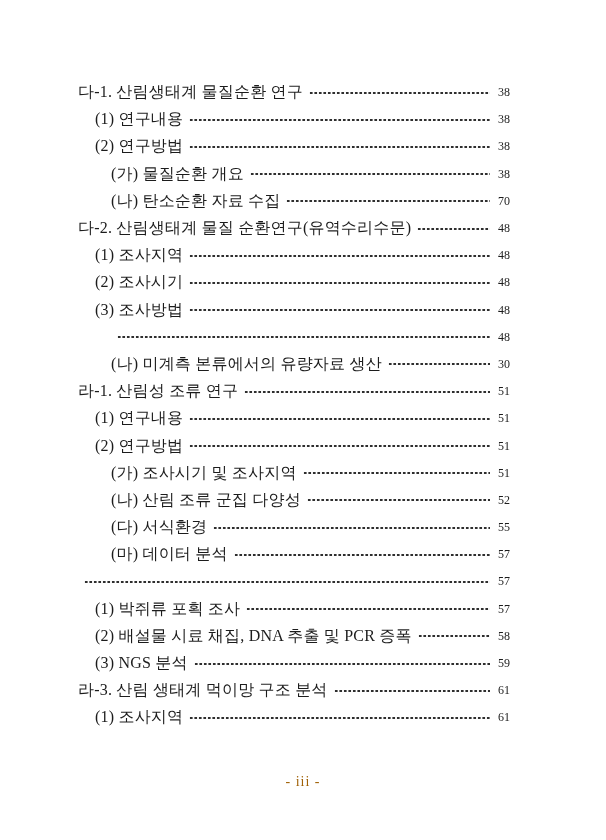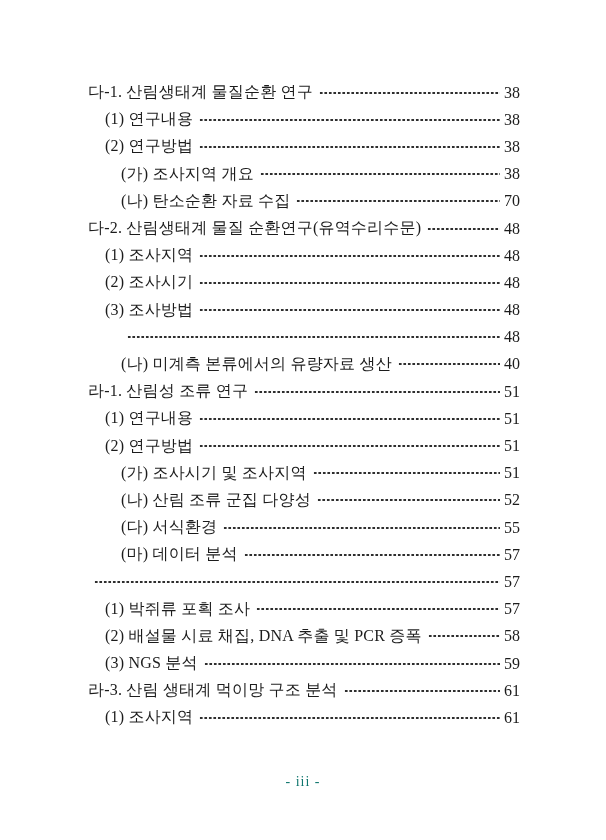--- a/index.html
+++ b/index.html
@@ -12,21 +12,21 @@
     width: 606px;
     height: 840px;
     background: #ffffff;
     color: #1c1c1c;
     font-family: "Liberation Serif", "DejaVu Serif", serif;
     overflow: hidden;
   }
   .toc {
     position: absolute;
     top: 79px;
-    left: 88px;
+    left: 78px;
     width: 436px;
   }
   .toc-row {
     display: flex;
     align-items: center;
     height: 27.2px;
     font-size: 16px;
     white-space: nowrap;
   }
   .toc-row.level-1 { padding-left: 0; }
@@ -43,32 +43,32 @@
     margin: 0 4px 0 6px;
     background-image: radial-gradient(circle, #2e2e2e 1.05px, rgba(0,0,0,0) 1.35px);
     background-size: 4.5px 12px;
     background-repeat: repeat-x;
     background-position: left center;
     min-width: 12px;
   }
   .pagenum {
     flex: 0 0 auto;
     min-width: 20px;
-    text-align: left;
-    font-size: 16px;
+    text-align: center;
+    font-size: 12px;
   }
   .footer {
     position: absolute;
     top: 774px;
     left: 0;
     width: 100%;
     text-align: center;
     font-size: 14px;
     letter-spacing: 1px;
-    color: #0f766e;
+    color: #a16207;
   }
 </style>
 </head>
 <body>
 
 <div class="page">
   <div class="toc" id="toc-list">
       <div class="toc-row level-1">
         <span class="title">다-1. 산림생태계 물질순환 연구</span>
         <span class="leader"></span>
@@ -78,21 +78,21 @@
         <span class="title">(1) 연구내용</span>
         <span class="leader"></span>
         <span class="pagenum">38</span>
       </div>
       <div class="toc-row level-2">
         <span class="title">(2) 연구방법</span>
         <span class="leader"></span>
         <span class="pagenum">38</span>
       </div>
       <div class="toc-row level-3">
-        <span class="title">(가) 조사지역 개요</span>
+        <span class="title">(가) 물질순환 개요</span>
         <span class="leader"></span>
         <span class="pagenum">38</span>
       </div>
       <div class="toc-row level-3">
         <span class="title">(나) 탄소순환 자료 수집</span>
         <span class="leader"></span>
         <span class="pagenum">70</span>
       </div>
       <div class="toc-row level-1">
         <span class="title">다-2. 산림생태계 물질 순환연구(유역수리수문)</span>
@@ -114,21 +114,21 @@
         <span class="leader"></span>
         <span class="pagenum">48</span>
       </div>
       <div class="toc-row level-3">
         <span class="leader"></span>
         <span class="pagenum">48</span>
       </div>
       <div class="toc-row level-3">
         <span class="title">(나) 미계측 본류에서의 유량자료 생산</span>
         <span class="leader"></span>
-        <span class="pagenum">40</span>
+        <span class="pagenum">30</span>
       </div>
       <div class="toc-row level-1">
         <span class="title">라-1. 산림성 조류 연구</span>
         <span class="leader"></span>
         <span class="pagenum">51</span>
       </div>
       <div class="toc-row level-2">
         <span class="title">(1) 연구내용</span>
         <span class="leader"></span>
         <span class="pagenum">51</span>

